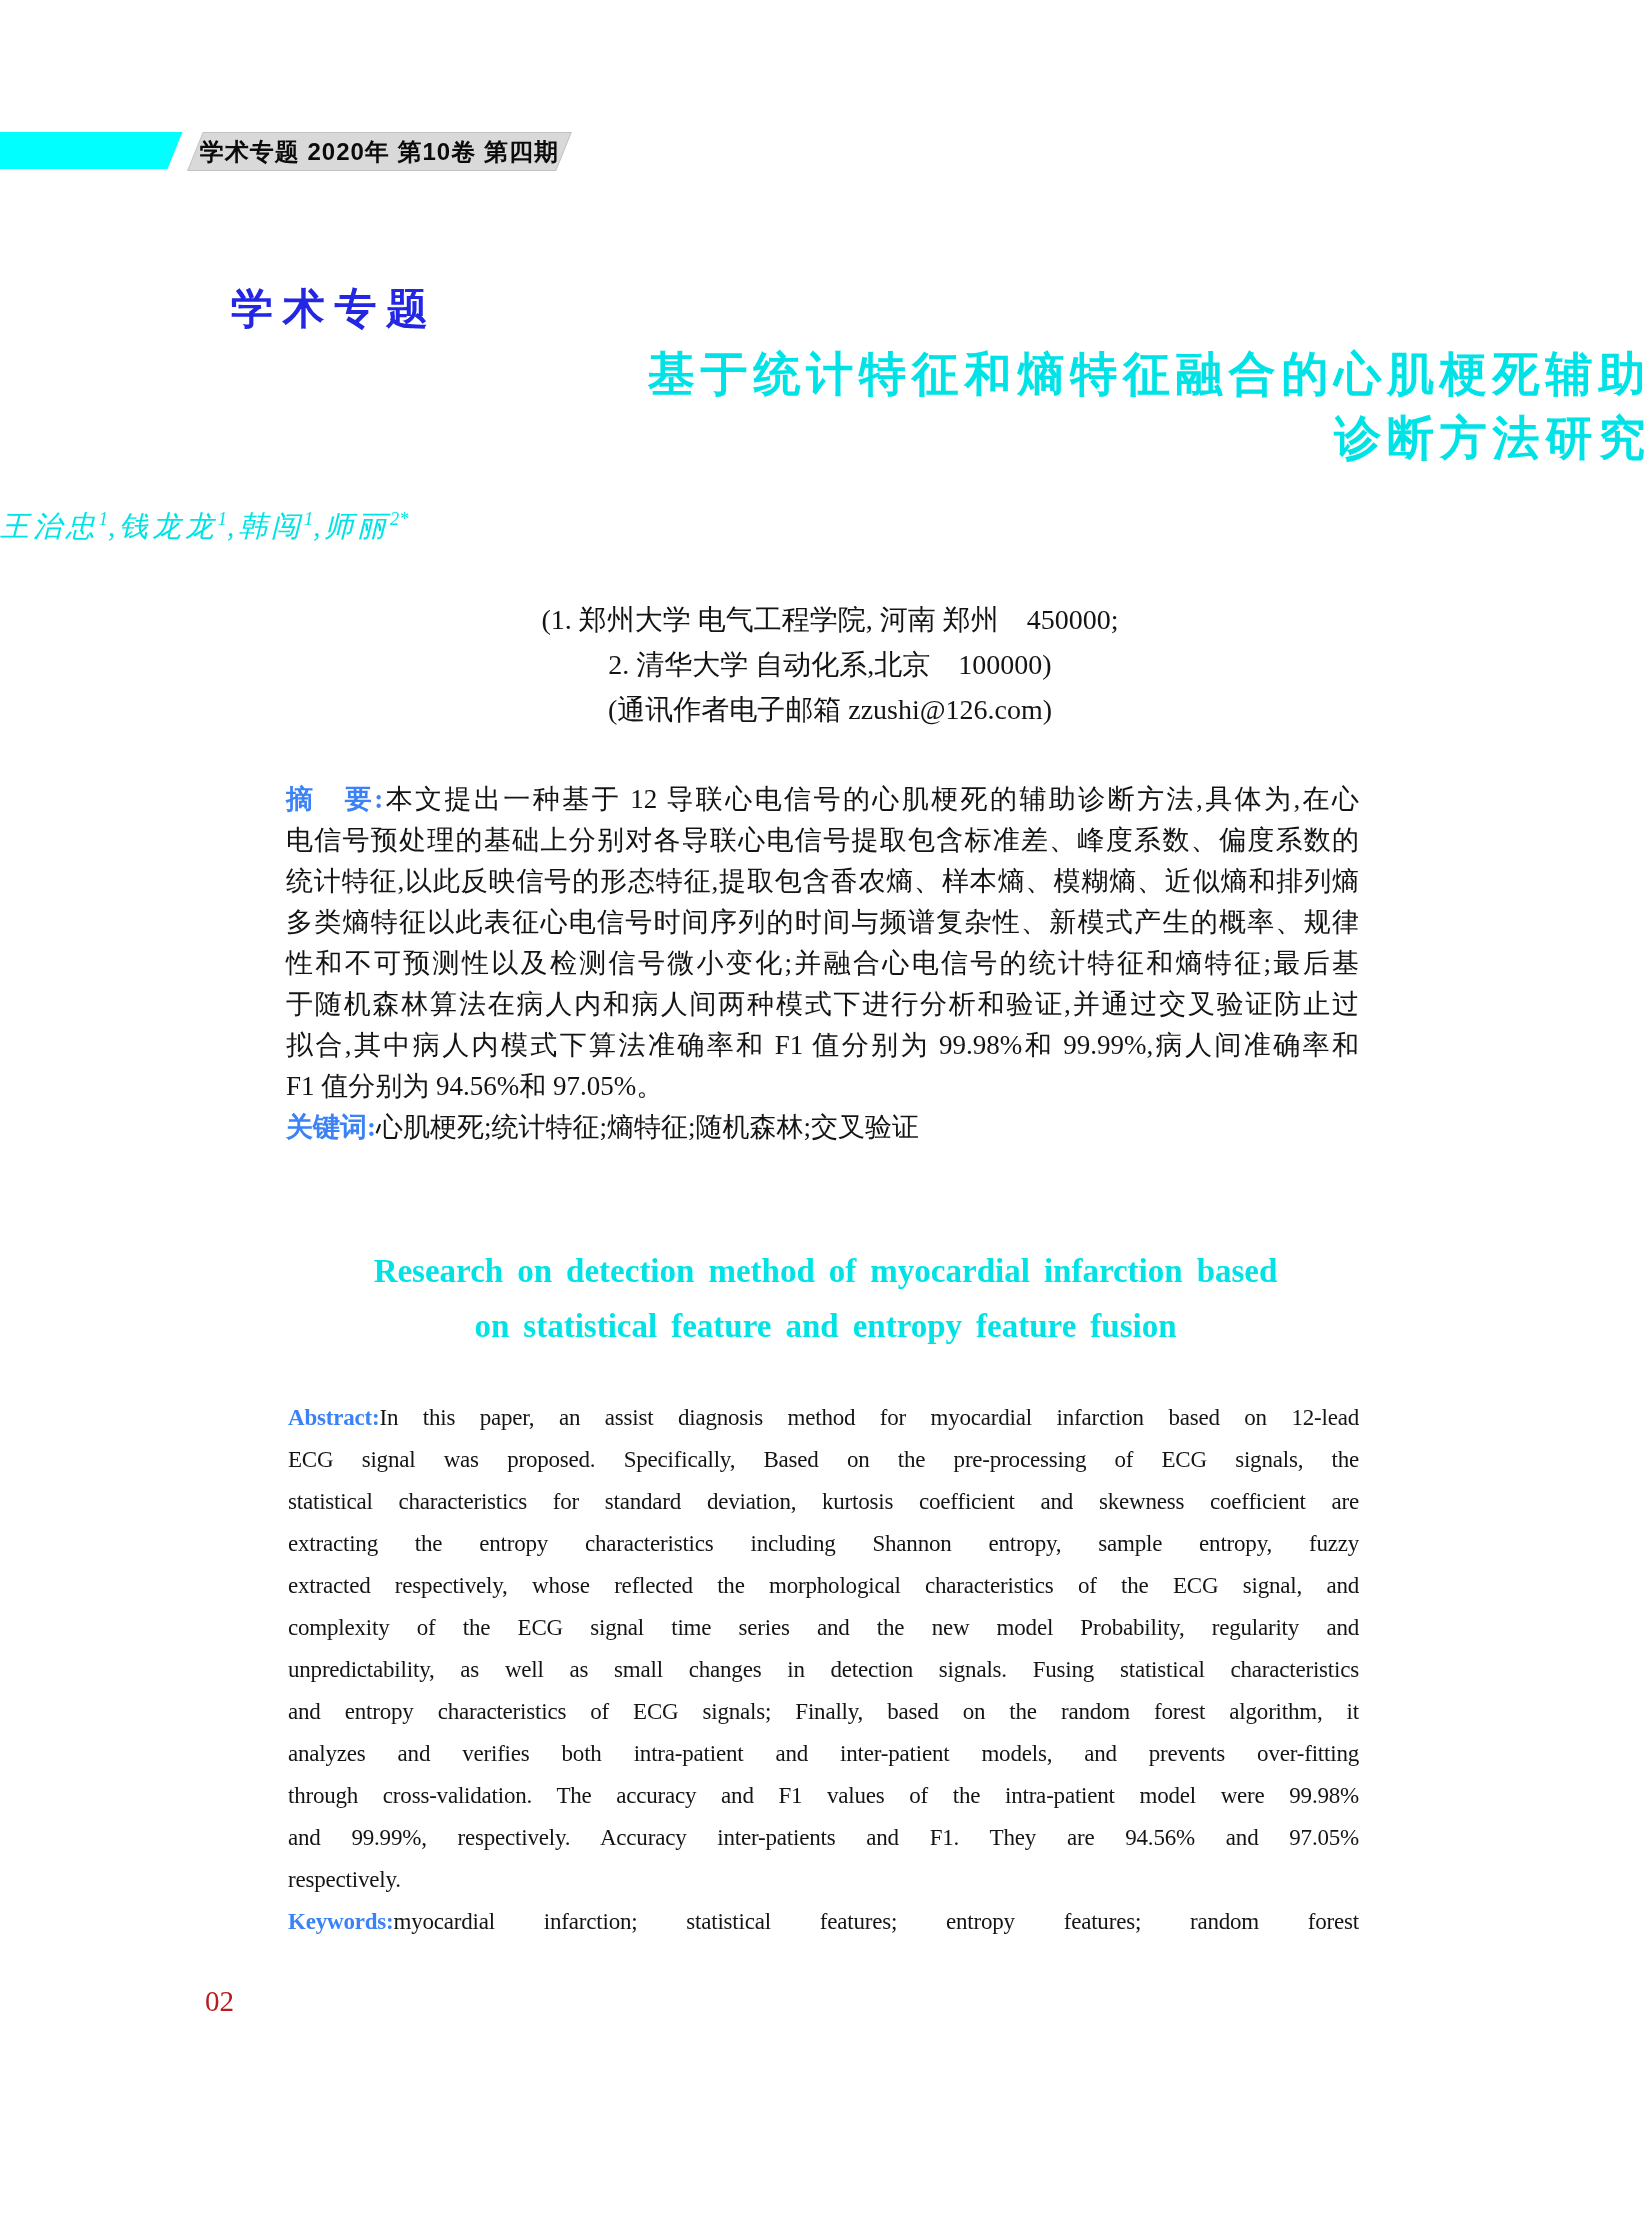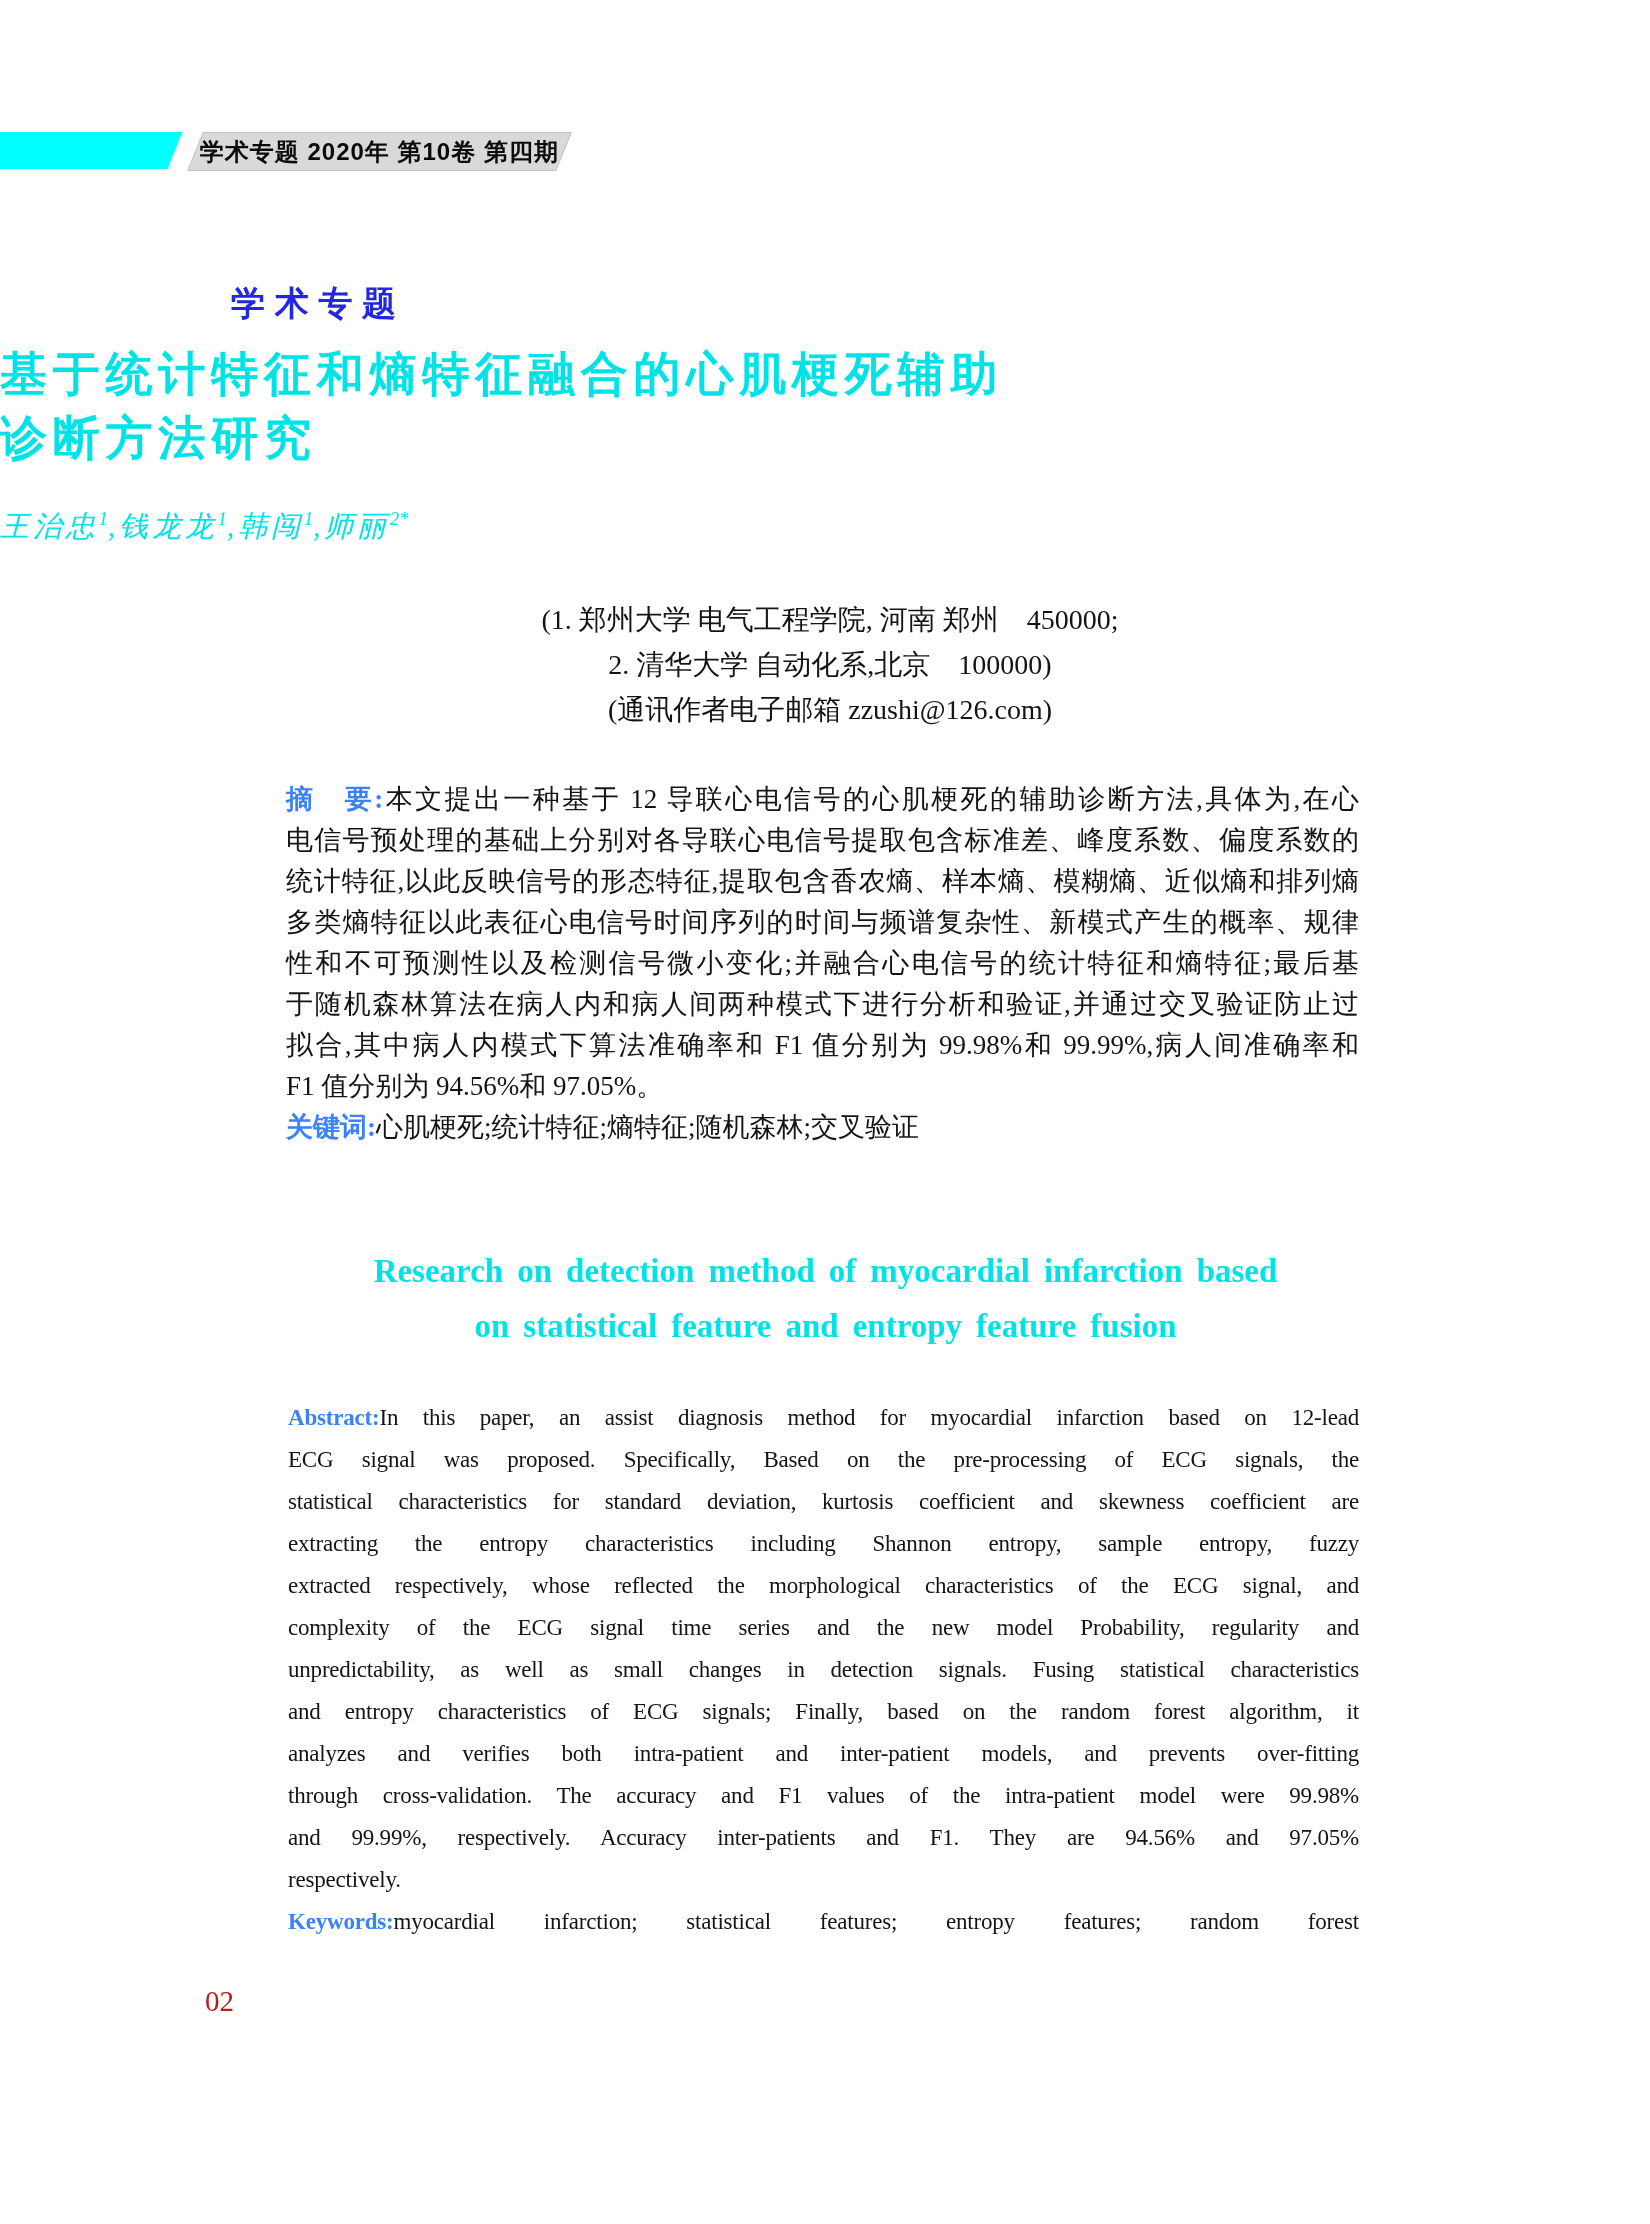--- a/index.html
+++ b/index.html
@@ -20,25 +20,25 @@
   }
   .gray-tab span{
     transform:skewX(22deg);
     font-family:"Liberation Sans","DejaVu Sans",sans-serif;
     font-weight:bold;font-size:24px;color:#0b0b0b;white-space:nowrap;letter-spacing:1px;
   }
   
   .section-label{
     position:absolute;left:231px;top:281px;
     font-family:"Liberation Sans","DejaVu Sans",sans-serif;
-    font-weight:bold;font-size:34px;letter-spacing:9.7px;color:#2326e3;
+    font-weight:bold;font-size:42px;letter-spacing:9.7px;color:#2326e3;
   }
   
   .title-cn{
-    position:absolute;left:0;right:0;top:342px;margin:0;text-align:left;
+    position:absolute;left:0;right:0;top:342px;margin:0;text-align:right;
     color:#00e3e6;font-weight:bold;font-size:47px;line-height:64px;letter-spacing:5.8px;
   }
   .title-cn span{display:block;}
   
   .authors{
     position:absolute;left:0;right:0;top:507px;text-align:left;
     color:#00e3e6;font-style:italic;font-size:29px;letter-spacing:3.9px;
   }
   .authors sup{font-size:18.4px;letter-spacing:0;}
   

